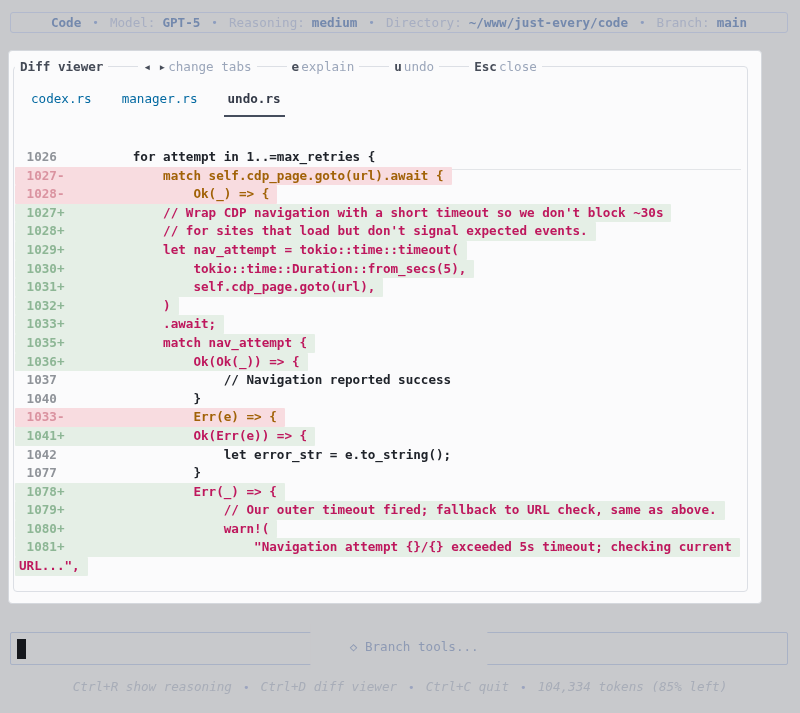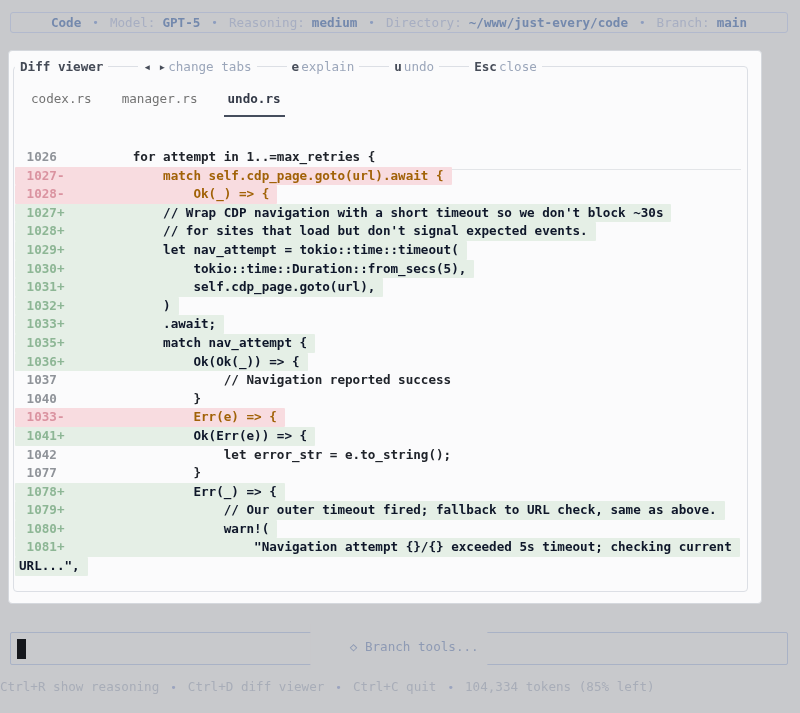--- a/index.html
+++ b/index.html
@@ -41,21 +41,21 @@
   .dv-header .hkey { color:#474d59; font-weight:bold; }
   .dv-header .hlabel { color:#9ba6ba; margin-left:2px; }
   .dv-header .spacer { width:30px; flex:0 0 auto; }
   .dv-header .tail { flex:1 1 auto; }
   .group { display:flex; align-items:center; background:#fbfbfc; padding:0 5px; }
   
   .tabs {
     position:absolute; left:18px; top:40px; display:flex; gap:22px;
     z-index:2; white-space:pre;
   }
-  .tab { color:#737373; padding:0 4px 8px 4px; line-height:16px; cursor:default; }
+  .tab { color:#0369a1; padding:0 4px 8px 4px; line-height:16px; cursor:default; }
   .tab.active { color:#333947; font-weight:bold; border-bottom:2px solid #454d5d; }
   .tab-sep { position:absolute; left:14px; right:20px; top:118px; height:1px; background:#e3e5e8; z-index:1; }
   
   .filepath {
     position:absolute; left:17px; top:76px; z-index:2; white-space:pre; color:#2d323b;
   }
   .filepath .stat-add { color:#2c9e4b; font-weight:bold; margin-left:8px; }
   .filepath .stat-del { color:#cf3a4c; font-weight:bold; margin-left:8px; }
   
   .difflines {
@@ -64,37 +64,37 @@
   }
   .drow { height:18.6px; overflow:hidden; }
   .hl { display:inline-block; height:18.6px; padding:0 8px 0 4px; border-radius:1px; }
   .hl.del { background:#f8dce0; }
   .hl.add { background:#e5efe6; }
   .hl.ctx .g { color:#8f9399; }
   .hl.ctx .c { color:#20242b; }
   .hl.del .g { color:#da93a0; }
   .hl.del .c { color:#a16207; }
   .hl.add .g { color:#8db695; }
-  .hl.add .c { color:#0f172a; }
+  .hl.add .c { color:#be185d; }
   
   .composer {
     position:absolute; left:10px; top:632px; width:778px; height:33px;
     border:1px solid #a9b2c6; border-radius:2px;
   }
   .composer .boxlabel {
     position:absolute; left:50%; top:-9px; transform:translateX(-50%);
     background:#c8c9cc; padding:0 9px; color:#8e9ab4; white-space:pre;
   }
   .cursor {
     position:absolute; left:6px; top:6px; width:9px; height:20px; background:#15171c;
   }
   
   .footer {
-    position:absolute; left:0; right:0; top:679px; text-align:left;
-    color:#a8adb8; white-space:pre;
+    position:absolute; left:0; right:0; top:679px; text-align:center;
+    color:#a8adb8; white-space:pre;font-style:italic;
   }
   .footer .bullet { color:#9ba4bf; margin:0 11px; font-size:11px; }
 </style>
 </head>
 <body>
 
 <div class="topbar" id="topbar"><span class="app">Code</span><span class="bullet">•</span><span class="blabel">Model:</span><span class="bvalue">GPT-5</span><span class="bullet">•</span><span class="blabel">Reasoning:</span><span class="bvalue">medium</span><span class="bullet">•</span><span class="blabel">Directory:</span><span class="bvalue">~/www/just-every/code</span><span class="bullet">•</span><span class="blabel">Branch:</span><span class="bvalue">main</span></div>
 
 <div class="panel">
   <div class="inner-frame"></div>

